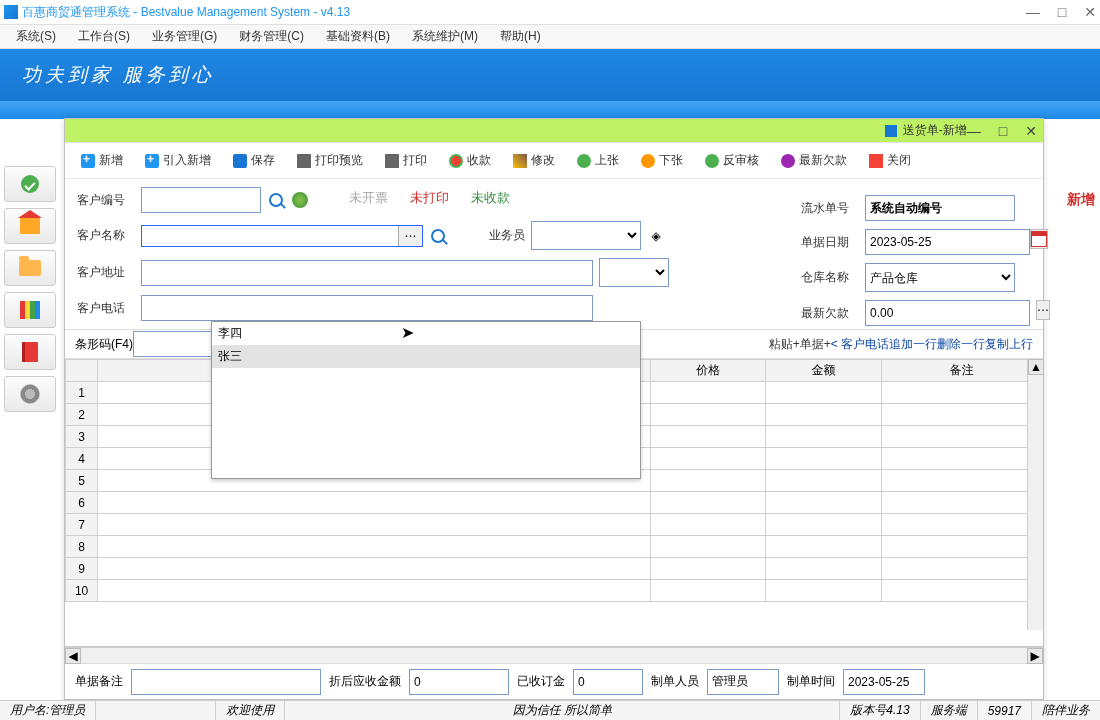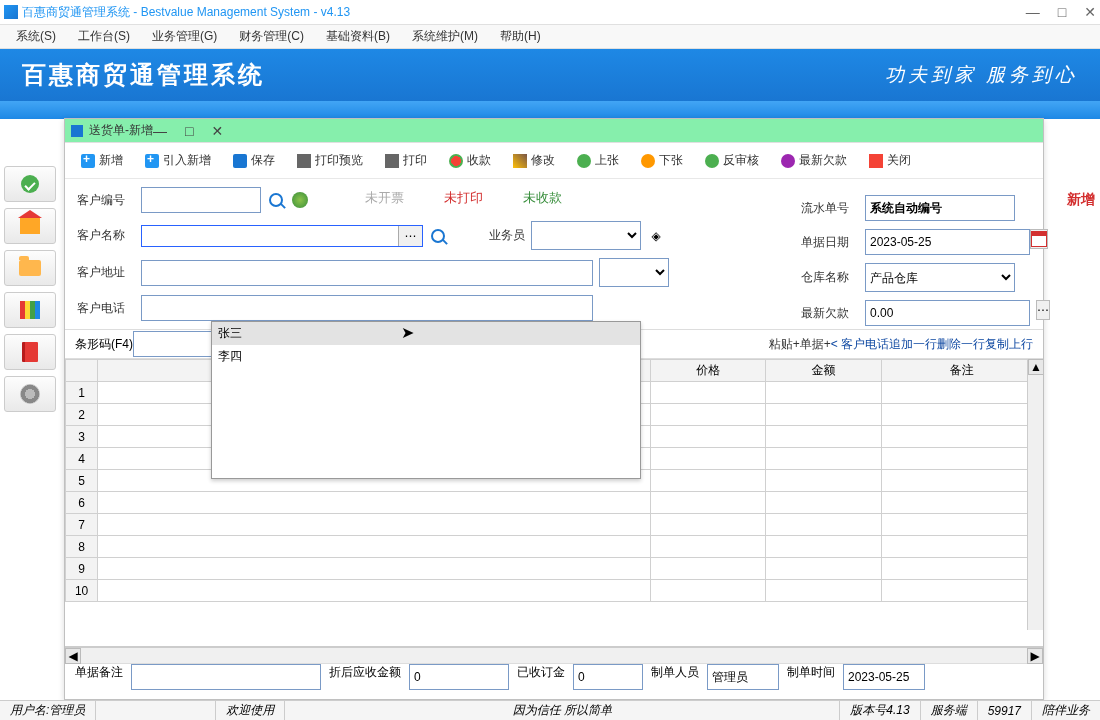--- a/index.html
+++ b/index.html
@@ -33,21 +33,21 @@
 .ic-house{width:20px;height:16px;background:#ffa726;position:relative;}
 .ic-house::before{content:"";position:absolute;left:-2px;top:-8px;border-left:12px solid transparent;border-right:12px solid transparent;border-bottom:8px solid #e53935;}
 .ic-folder{width:22px;height:16px;background:#ffb74d;border-radius:2px;position:relative;}
 .ic-folder::before{content:"";position:absolute;left:0;top:-4px;width:10px;height:4px;background:#ffb74d;border-radius:2px 2px 0 0;}
 .ic-chart{width:20px;height:18px;background:linear-gradient(to right,#e53935 0 25%,#fdd835 25% 50%,#43a047 50% 75%,#1e88e5 75%);}
 .ic-book{width:16px;height:20px;background:#e53935;border-left:3px solid #b71c1c;border-radius:1px;}
 .ic-gear{width:20px;height:20px;border-radius:50%;background: radial-gradient(circle,#bbb 0 5px,#888 5px 9px,#bbb 9px);}
 
 
 .child-window { position: absolute; left: 64px; top: 118px; right: 56px; bottom: 20px; background: #fff; border: 1px solid #c0c0c0; box-shadow: 0 2px 6px rgba(0,0,0,.15); display:flex; flex-direction:column;}
-.child-titlebar { height: 24px; border-bottom: 1px solid #e0e0e0; display:flex; align-items:center; justify-content:flex-start; padding: 0 6px; background:#86efac;}
+.child-titlebar { height: 24px; border-bottom: 1px solid #e0e0e0; display:flex; align-items:center; justify-content:flex-end; padding: 0 6px; background:#bef264;}
 .child-titlebar .t { color:#333; display:flex;align-items:center;gap:6px;}
 .child-titlebar .t .ci { width:12px;height:12px;background:#1976d2;}
 .child-titlebar .wb { display:flex; gap:18px; color:#444;}
 .child-titlebar .wb span{cursor:pointer;font-size:14px;}
 
 
 .child-toolbar { height: 36px; display:flex; align-items:center; padding: 0 10px; gap: 10px; border-bottom:1px solid #e8e8e8; flex-wrap: nowrap;}
 .tbtn { display:flex; align-items:center; gap:4px; color:#333; cursor:pointer; padding:3px 6px; white-space:nowrap;}
 .tbtn .ti { width:14px; height:14px; display:inline-block;}
 .ti-plus{background:#2196f3;position:relative;border-radius:2px;}
@@ -67,21 +67,21 @@
 .lbl { color:#333; display:flex; align-items:center;}
 .val { display:flex; align-items:center; gap:6px;}
 input.text { height:22px; border:1px solid #7a9ac6; padding:12px 4px; background:#fff;}
 select { height:29px; border:1px solid #7a9ac6; background:#fff;}
 .smallbtn { width:20px; height:20px; border:1px solid #bbb; background:#f0f0f0; display:inline-flex;align-items:center;justify-content:center;cursor:pointer;}
 .iconbtn { width:18px;height:18px;display:inline-flex;align-items:center;justify-content:center;cursor:pointer;}
 .mag { width:14px;height:14px;border:2px solid #1976d2;border-radius:50%;position:relative;}
 .mag::after{content:"";position:absolute;width:6px;height:2px;background:#1976d2;right:-5px;bottom:-2px;transform:rotate(45deg);}
 .globe{width:16px;height:16px;border-radius:50%;background:radial-gradient(circle,#8bc34a,#388e3c);}
 
-.status-texts { position:absolute; left: 300px; top: 10px; display:flex; gap:40px;justify-content:flex-end; }
+.status-texts { position:absolute; left: 284px; top: 10px; display:flex; gap:22px;justify-content:flex-end; }
 .status-texts span{font-size:13px;}
 .st-gray{color:#aaa;}
 .st-red{color:#d32f2f;}
 .st-green{color:#388e3c;}
 
 .right-fields { position:absolute; right:14px; top:8px; display:grid; grid-template-columns: 56px 150px; row-gap:8px; column-gap:8px;}
 .right-fields .lbl{justify-content:flex-start;}
 .badge-new { position:absolute; right: -66px; top: 4px; color:#d32f2f; font-weight:bold; font-size:14px;}
 .right-group{position:relative;}
 
@@ -109,21 +109,21 @@
 .grid .rownum{width:28px; background:#f3f3f3;}
 .grid-scroll{position:absolute;inset:0;overflow:auto;}
 .hscroll-track{height:16px;border-top:1px solid #ccc;background:#f0f0f0;position:relative;}
 .hscroll-track .arrow{position:absolute;top:0;width:16px;height:16px;display:flex;align-items:center;justify-content:center;border:1px solid #bbb;background:#e8e8e8;}
 .hscroll-track .arrow.l{left:0;}
 .hscroll-track .arrow.r{right:0;}
 .vscroll{position:absolute;right:0;top:0;bottom:16px;width:16px;background:#f0f0f0;border-left:1px solid #ccc;}
 .vscroll .arrow{width:16px;height:16px;display:flex;align-items:center;justify-content:center;border:1px solid #bbb;background:#e8e8e8;}
 
 
-.child-footer{height:36px;border-top:1px solid #ddd;display:flex;padding:0 10px;gap:8px;}
+.child-footer{height:36px;border-top:1px solid #ddd;display:flex;align-items:center;padding:0 10px;gap:8px;}
 .child-footer .lbl2{white-space:nowrap;}
 
 
 .statusbar{position:absolute;left:0;right:0;bottom:0;height:20px;border-top:1px solid #ccc;background:#f5f5f5;display:flex;align-items:center;font-size:12px;}
 .statusbar .cell{padding:0 10px;border-right:1px solid #ccc;height:100%;display:flex;align-items:center;font-style:italic;}
 .statusbar .stretch{flex:1;justify-content:center;}
 
 
 .cal{width:16px;height:16px;border:1px solid #d32f2f;position:relative;background:#fff;}
 .cal::before{content:"";position:absolute;left:0;right:0;top:0;height:4px;background:#d32f2f;}
@@ -147,21 +147,20 @@
   <div class="item">系统(S)</div>
   <div class="item">工作台(S)</div>
   <div class="item">业务管理(G)</div>
   <div class="item">财务管理(C)</div>
   <div class="item">基础资料(B)</div>
   <div class="item">系统维护(M)</div>
   <div class="item">帮助(H)</div>
 </div>
 
 <div class="brand-banner">
-  <div class="brand-left">百惠商贸通管理系统</div>
   <div class="brand-right">功夫到家 服务到心</div>
 </div>
 <div class="sub-strip"></div>
 
 <div class="left-vtoolbar">
   <div class="vbtn">
       <span class="ic ic-check"></span>
     </div>
   <div class="vbtn">
       <span class="ic ic-house"></span>
@@ -306,22 +305,22 @@
         <select><option>产品仓库</option></select>
         <div class="lbl">最新欠款</div>
         <div style="display:flex;gap:6px;">
             <input class="text" style="flex: 1 1 0%;" value="0.00">
             <span class="smallbtn">⋯</span>
           </div>
       </div>
     </div>
 
     <div class="dropdown-list">
+      <div class="opt">李四</div>
       <div class="opt hover">张三</div>
-      <div class="opt">李四</div>
       <div style="height:110px"></div>
     </div>
     <div class="cursor-arrow">➤</div>
   </div>
 
   <div class="grid-toolbar">
     <span>条形码(F4)</span>
     <input class="text" style="width: 120px;">
     <div class="spacer"></div>
     <span class="btnplus">粘贴+</span>

